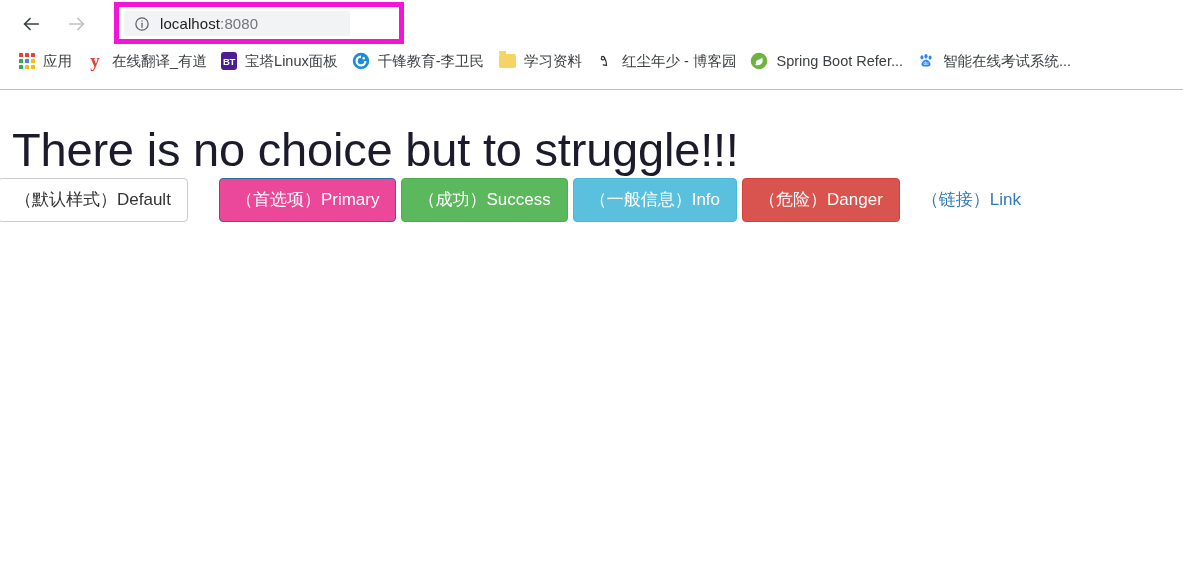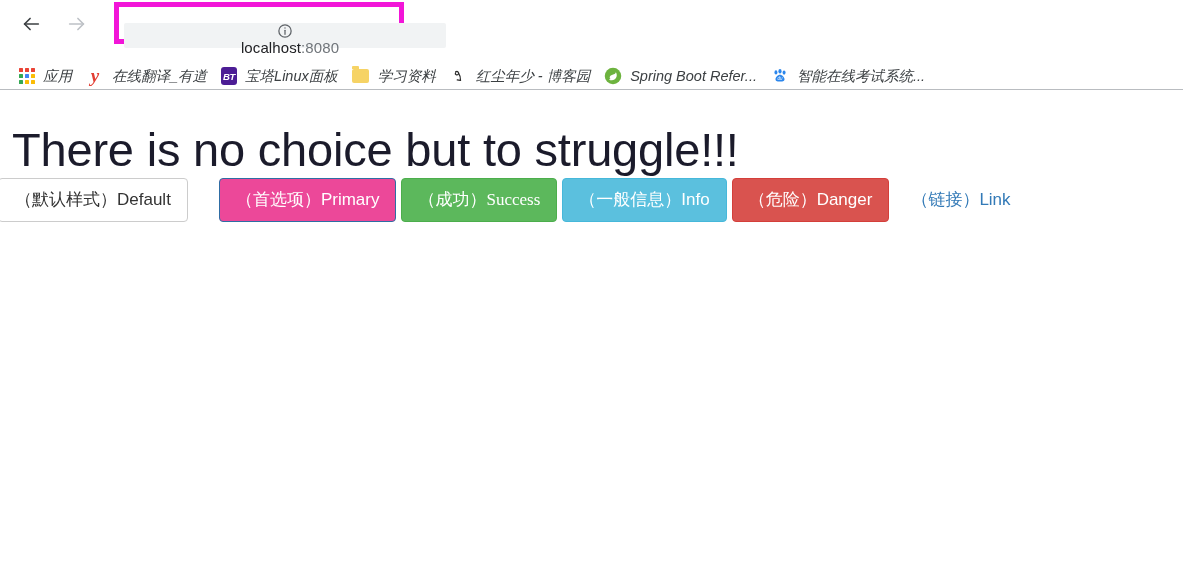--- a/index.html
+++ b/index.html
@@ -55,54 +55,52 @@
     width: 290px;
     height: 42px;
     border: 5px solid #f215d8;
     box-sizing: border-box;
     background: #ffffff;
   }
 
   .omnibox {
     position: absolute;
     left: 124px;
-    top: 23px;
-    width: 322px;
+    top: 11px;
+    width: 226px;
     height: 25px;
     background: #f1f3f4;
     border-radius: 2px;
     display: flex;
     align-items: center;
     box-sizing: border-box;
     padding-left: 10px;
-    flex-direction: column;
   }
   .info-icon {
     width: 16px;
     height: 16px;
     flex: 0 0 auto;
     margin-right: 10px;
   }
   .omnibox-text {
     font-size: 15px;
     color: #202124;
     letter-spacing: 0.1px;
     white-space: nowrap;
   }
   .omnibox-text .port { color: #70757a; }
 
   
   .bookmarks-bar {
     height: 41px;
     display: flex;
-    align-items: flex-end;
+    align-items: flex-start;
     padding-left: 12px;
     box-sizing: border-box;
     overflow: hidden;
-    font-style: italic;
   }
   .bookmark {
     display: flex;
     align-items: center;
     flex: 0 0 auto;
     height: 26px;
     padding: 0 7px;
     border-radius: 3px;
     white-space: nowrap;
   }
@@ -215,21 +213,21 @@
     font-family: "Liberation Sans", "DejaVu Sans", sans-serif;
   }
   .btn-default {
     background: #ffffff;
     border-color: #cccccc;
     color: #333333;
     margin-left: -2px;
     border-radius: 4px;
   }
   .btn-primary { background: #ec4899; border-color: #2e6da4; color: #ffffff; margin-left: 26px; }
-  .btn-success { background: #5cb85c; border-color: #4cae4c; color: #ffffff; font-family: Liberation Serif, serif; }
+  .btn-success { background: #5cb85c; border-color: #4cae4c; color: #ffffff; }
   .btn-info    { background: #5bc0de; border-color: #46b8da; color: #ffffff; }
   .btn-warning { background: #eeaa4d; border-color: #eea236; color: #ffffff; }
   .btn-danger  { background: #d9534f; border-color: #d43f3a; color: #ffffff; text-align: right; }
   .btn-link {
     background: transparent;
     border-color: transparent;
     color: #337ab7;
     padding-left: 16px;
     padding-right: 16px;
   }
@@ -303,20 +301,30 @@
     <div class="bookmark">
       <span class="bm-icon icon-youdao">y</span>
       <span class="bookmark-label">在线翻译_有道</span>
     </div>
 
     <div class="bookmark">
       <span class="bm-icon icon-bt">BT</span>
       <span class="bookmark-label">宝塔Linux面板</span>
     </div>
 
+    <div class="bookmark">
+      <span class="bm-icon">
+        <svg width="18" height="18" viewBox="0 0 24 24">
+          <circle cx="12" cy="12" r="11" fill="#1a8cd8"></circle>
+          <path d="M12 4.6a7.4 7.4 0 1 0 7.4 7.4h-3.1a4.3 4.3 0 1 1-4.3-4.3z" fill="#ffffff"></path>
+          <circle cx="15.6" cy="8.2" r="1.7" fill="#ffffff"></circle>
+        </svg>
+      </span>
+      <span class="bookmark-label">千锋教育-李卫民</span>
+    </div>
 
     <div class="bookmark">
       <span class="bm-icon" style="display:flex;align-items:center;justify-content:center;">
         <span class="icon-folder"></span>
       </span>
       <span class="bookmark-label">学习资料</span>
     </div>
 
     <div class="bookmark">
       <span class="bm-icon">

